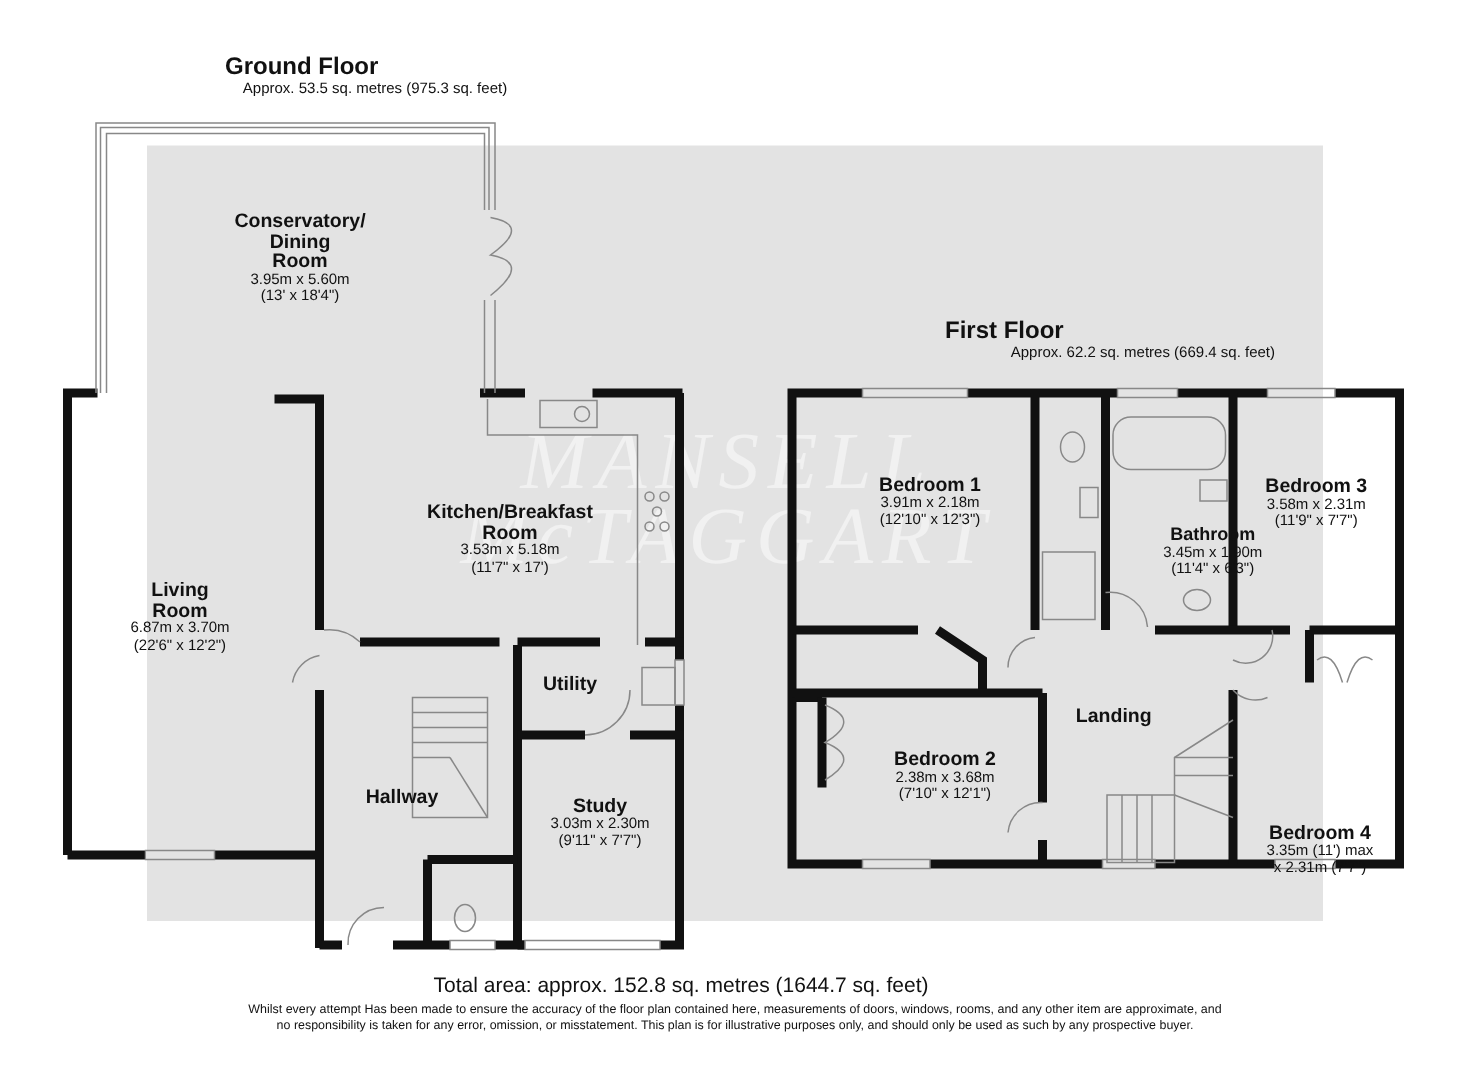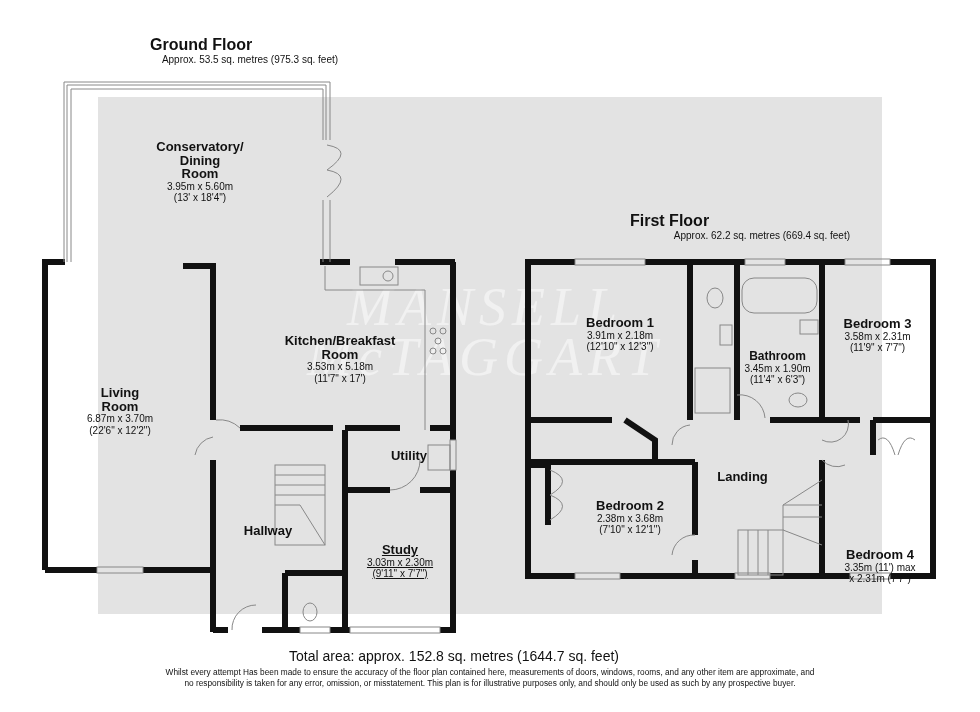--- a/index.html
+++ b/index.html
@@ -178,44 +178,44 @@
   <span class="dim">(11'7" x 17')</span>
 </div>
 
 <div class="room" style="left:70px;top:386px;width:100px;">
   <span class="name">Living</span>
   <span class="name">Room</span>
   <span class="dim">6.87m x 3.70m</span>
   <span class="dim">(22'6" x 12'2")</span>
 </div>
 
-<div class="room" style="left:379px;top:449px;width:60px;">
+<div class="room" style="left:350px;top:449px;width:60px;">
   <span class="name">Utility</span>
 </div>
 
 <div class="room" style="left:238px;top:524px;width:60px;">
   <span class="name">Hallway</span>
 </div>
 
-<div class="room" style="left:350px;top:543px;width:100px;text-decoration:underline;">
+<div class="room" style="left:350px;top:530px;width:100px;">
   <span class="name">Study</span>
   <span class="dim">3.03m x 2.30m</span>
   <span class="dim">(9'11" x 7'7")</span>
 </div>
 
 <div class="floor-title" style="left:630px;top:212px;width:200px;">First Floor</div>
 <div class="floor-sub" style="left:610px;top:230px;width:240px;text-align:right;">Approx. 62.2 sq. metres (669.4 sq. feet)</div>
 
 <div class="room" style="left:570px;top:316px;width:100px;">
   <span class="name">Bedroom 1</span>
   <span class="dim">3.91m x 2.18m</span>
   <span class="dim">(12'10" x 12'3")</span>
 </div>
 
-<div class="room" style="left:735px;top:350px;width:85px;">
+<div class="room" style="left:766px;top:350px;width:85px;">
   <span class="name" style="font-size:12px;">Bathroom</span>
   <span class="dim">3.45m x 1.90m</span>
   <span class="dim">(11'4" x 6'3")</span>
 </div>
 
 <div class="room" style="left:830px;top:317px;width:95px;">
   <span class="name">Bedroom 3</span>
   <span class="dim">3.58m x 2.31m</span>
   <span class="dim">(11'9" x 7'7")</span>
 </div>

